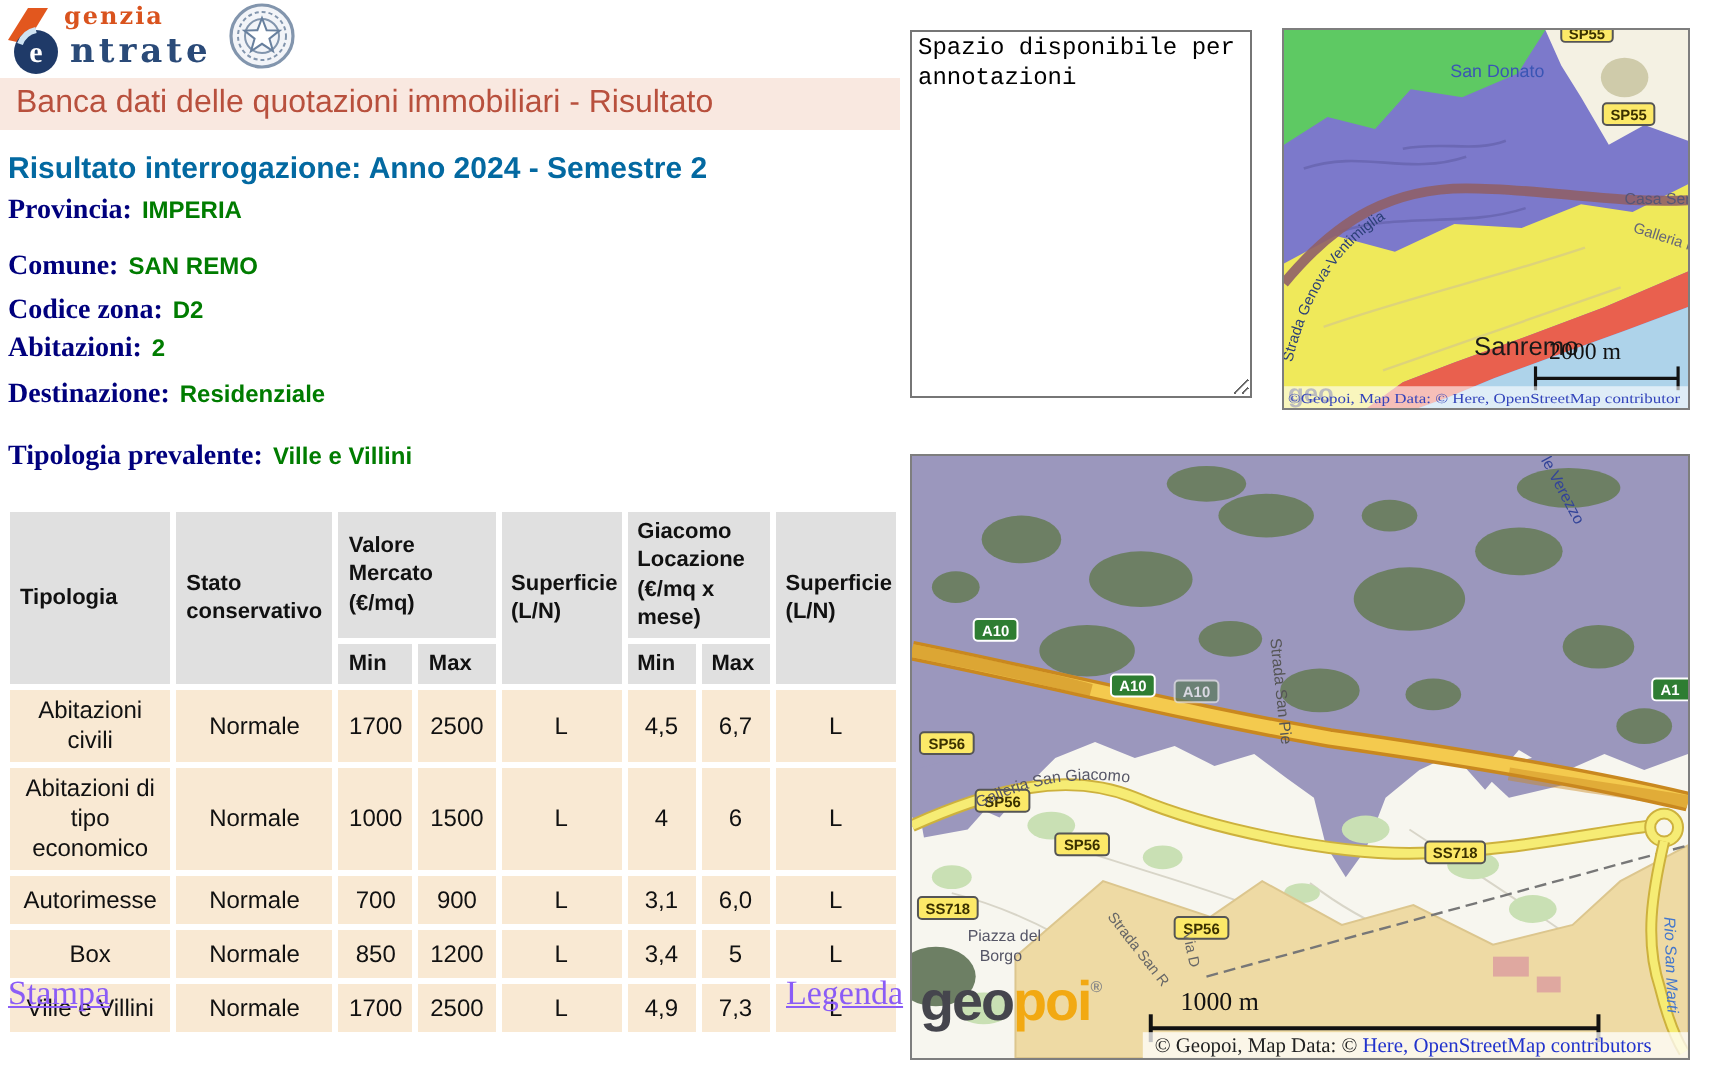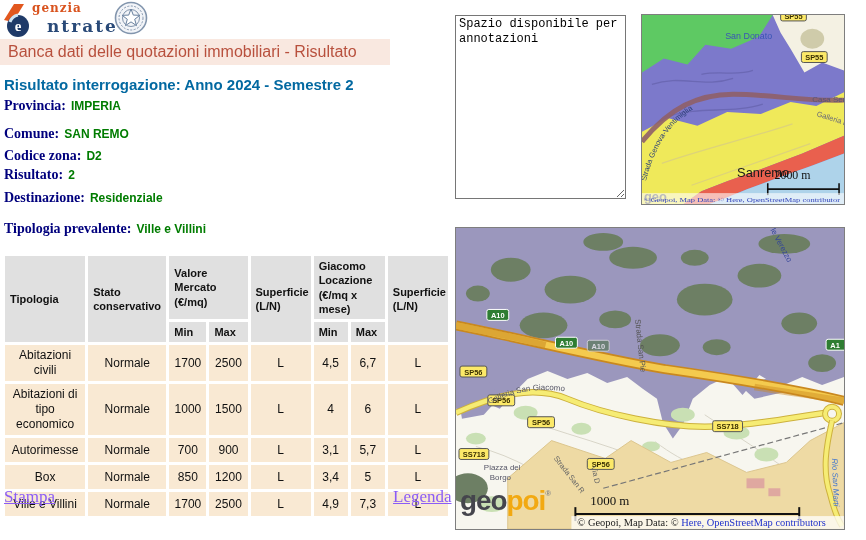--- a/index.html
+++ b/index.html
@@ -3,25 +3,25 @@
 <meta charset="utf-8">
 <style>
   *{box-sizing:border-box}
   html,body{margin:0;padding:0;background:#fff}
   body{font-family:"Liberation Sans",sans-serif}
   #screen{position:relative;width:866px;height:540px;overflow:hidden;background:#fff}
 
   
   .ae-logo{position:absolute;left:2px;top:0;width:160px;height:38px;cursor:pointer}
   .ae-logo .genzia{position:absolute;left:30px;top:1px;font-family:"DejaVu Serif",serif;font-weight:bold;font-size:12px;letter-spacing:1px;color:#d9531e}
-  .ae-logo .ntrate{position:absolute;left:45px;top:16px;font-family:"DejaVu Serif",serif;font-weight:bold;font-size:17px;letter-spacing:2px;color:#2a4a78}
+  .ae-logo .ntrate{position:absolute;left:33px;top:16px;font-family:"DejaVu Serif",serif;font-weight:bold;font-size:17px;letter-spacing:2px;color:#2a4a78}
   .ae-logo svg{position:absolute}
 
   
-  .title-bar{position:absolute;left:0;top:39px;width:390px;height:26px;line-height:26px;
+  .title-bar{position:absolute;left:0;top:39px;width:450px;height:26px;line-height:26px;
     background:#f9e8e0;color:#b8503d;font-size:16px;padding-left:8px;white-space:nowrap}
 
   
   .info{position:absolute;left:4px;top:76px;width:448px}
   .r-head{font-size:15px;font-weight:bold;color:#0369a1;white-space:nowrap}
   .f-line{white-space:nowrap;line-height:16px}
   .f-label{font-family:"Liberation Serif",serif;font-weight:bold;font-size:14px;color:#00007d}
   .f-value{font-weight:bold;font-size:12px;color:#007c00;margin-left:5px}
   .f-line.small .f-value{font-size:11px}
 
@@ -83,21 +83,21 @@
     <div class="f-line" style="margin-top:4px">
       <span class="f-label">Provincia:</span><span class="f-value">IMPERIA</span>
     </div>
     <div class="f-line" style="margin-top:11px">
       <span class="f-label">Comune:</span><span class="f-value">SAN REMO</span>
     </div>
     <div class="f-line" style="margin-top:5px">
       <span class="f-label">Codice zona:</span><span class="f-value">D2</span>
     </div>
     <div class="f-line" style="margin-top:2px">
-      <span class="f-label">Risultato:</span><span class="f-value">2</span>
+      <span class="f-label">Abitazioni:</span><span class="f-value">2</span>
     </div>
     <div class="f-line" style="margin-top:6px">
       <span class="f-label">Destinazione:</span><span class="f-value">Residenziale</span>
     </div>
     <div class="f-line" style="margin-top:14px">
       <span class="f-label">Tipologia prevalente:</span><span class="f-value">Ville e Villini</span>
     </div>
   </div>
 
   <table class="q-table">
@@ -148,21 +148,21 @@
         <td>6</td>
           <td>L</td>
       </tr>
       <tr>
         <td>Autorimesse</td>
           <td>Normale</td>
         <td>700</td>
           <td>900</td>
         <td>L</td>
           <td>3,1</td>
-        <td>5,7</td>
+        <td>6,0</td>
           <td>L</td>
       </tr>
       <tr>
         <td>Box</td>
           <td>Normale</td>
         <td>850</td>
           <td>1200</td>
         <td>L</td>
           <td>3,4</td>
         <td>5</td>

